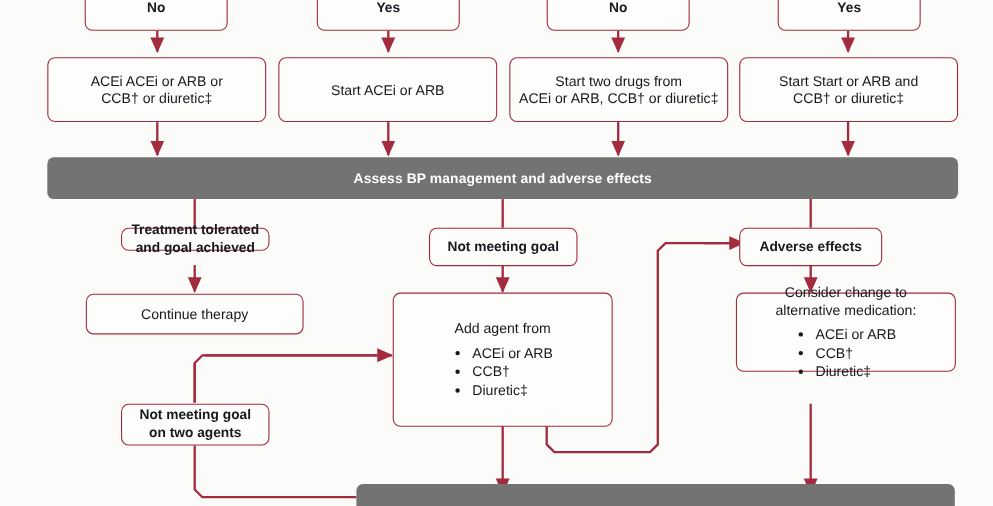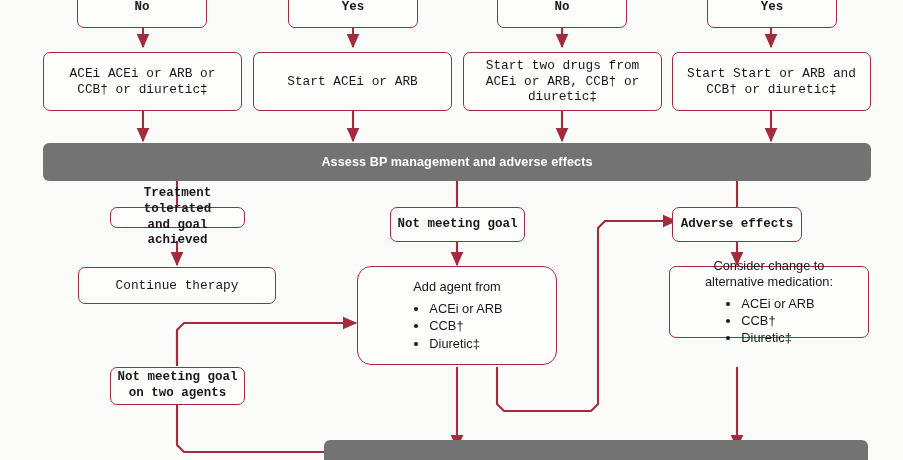--- a/index.html
+++ b/index.html
@@ -19,21 +19,21 @@
     border:1.6px solid #a32b3e;
     border-radius:7px;
     background:#fdfdfb;
     display:flex;
     align-items:center;
     justify-content:center;
     text-align:center;
     color:#16181c;
     z-index:2;
   }
-  .node .txt{line-height:1.25;padding:0 6px;font-family:Liberation Mono, monospace;}
+  .node .txt{line-height:1.25;padding:0 6px;}
 
   .decision .txt{font-weight:bold;font-size:12.5px;}
   .action .txt{font-weight:normal;font-size:12.8px;}
 
   .banner{
     position:absolute;
     box-sizing:border-box;
     background:#737373;
     border-radius:6px;
     display:flex;
@@ -170,21 +170,21 @@
   <div class="node decision" style="left:672px;top:207px;width:130px;height:35px;">
     <span class="txt">
       <span>Adverse effects</span>
     </span>
   </div>
 
   <div class="node action" style="left:78px;top:267px;width:198px;height:37px;">
     <span class="txt">Continue therapy</span>
   </div>
 
-  <div class="listbox" style="left:357px;top:266px;width:200px;height:99px;border-radius:14px;">
+  <div class="listbox" style="left:357px;top:266px;width:200px;height:122px;">
     <div class="head">
       <span>Add agent from</span><br>
     </div>
     <ul>
       <li>ACEi or ARB</li>
       <li>CCB†</li>
       <li>Diuretic‡</li>
     </ul>
   </div>
 

